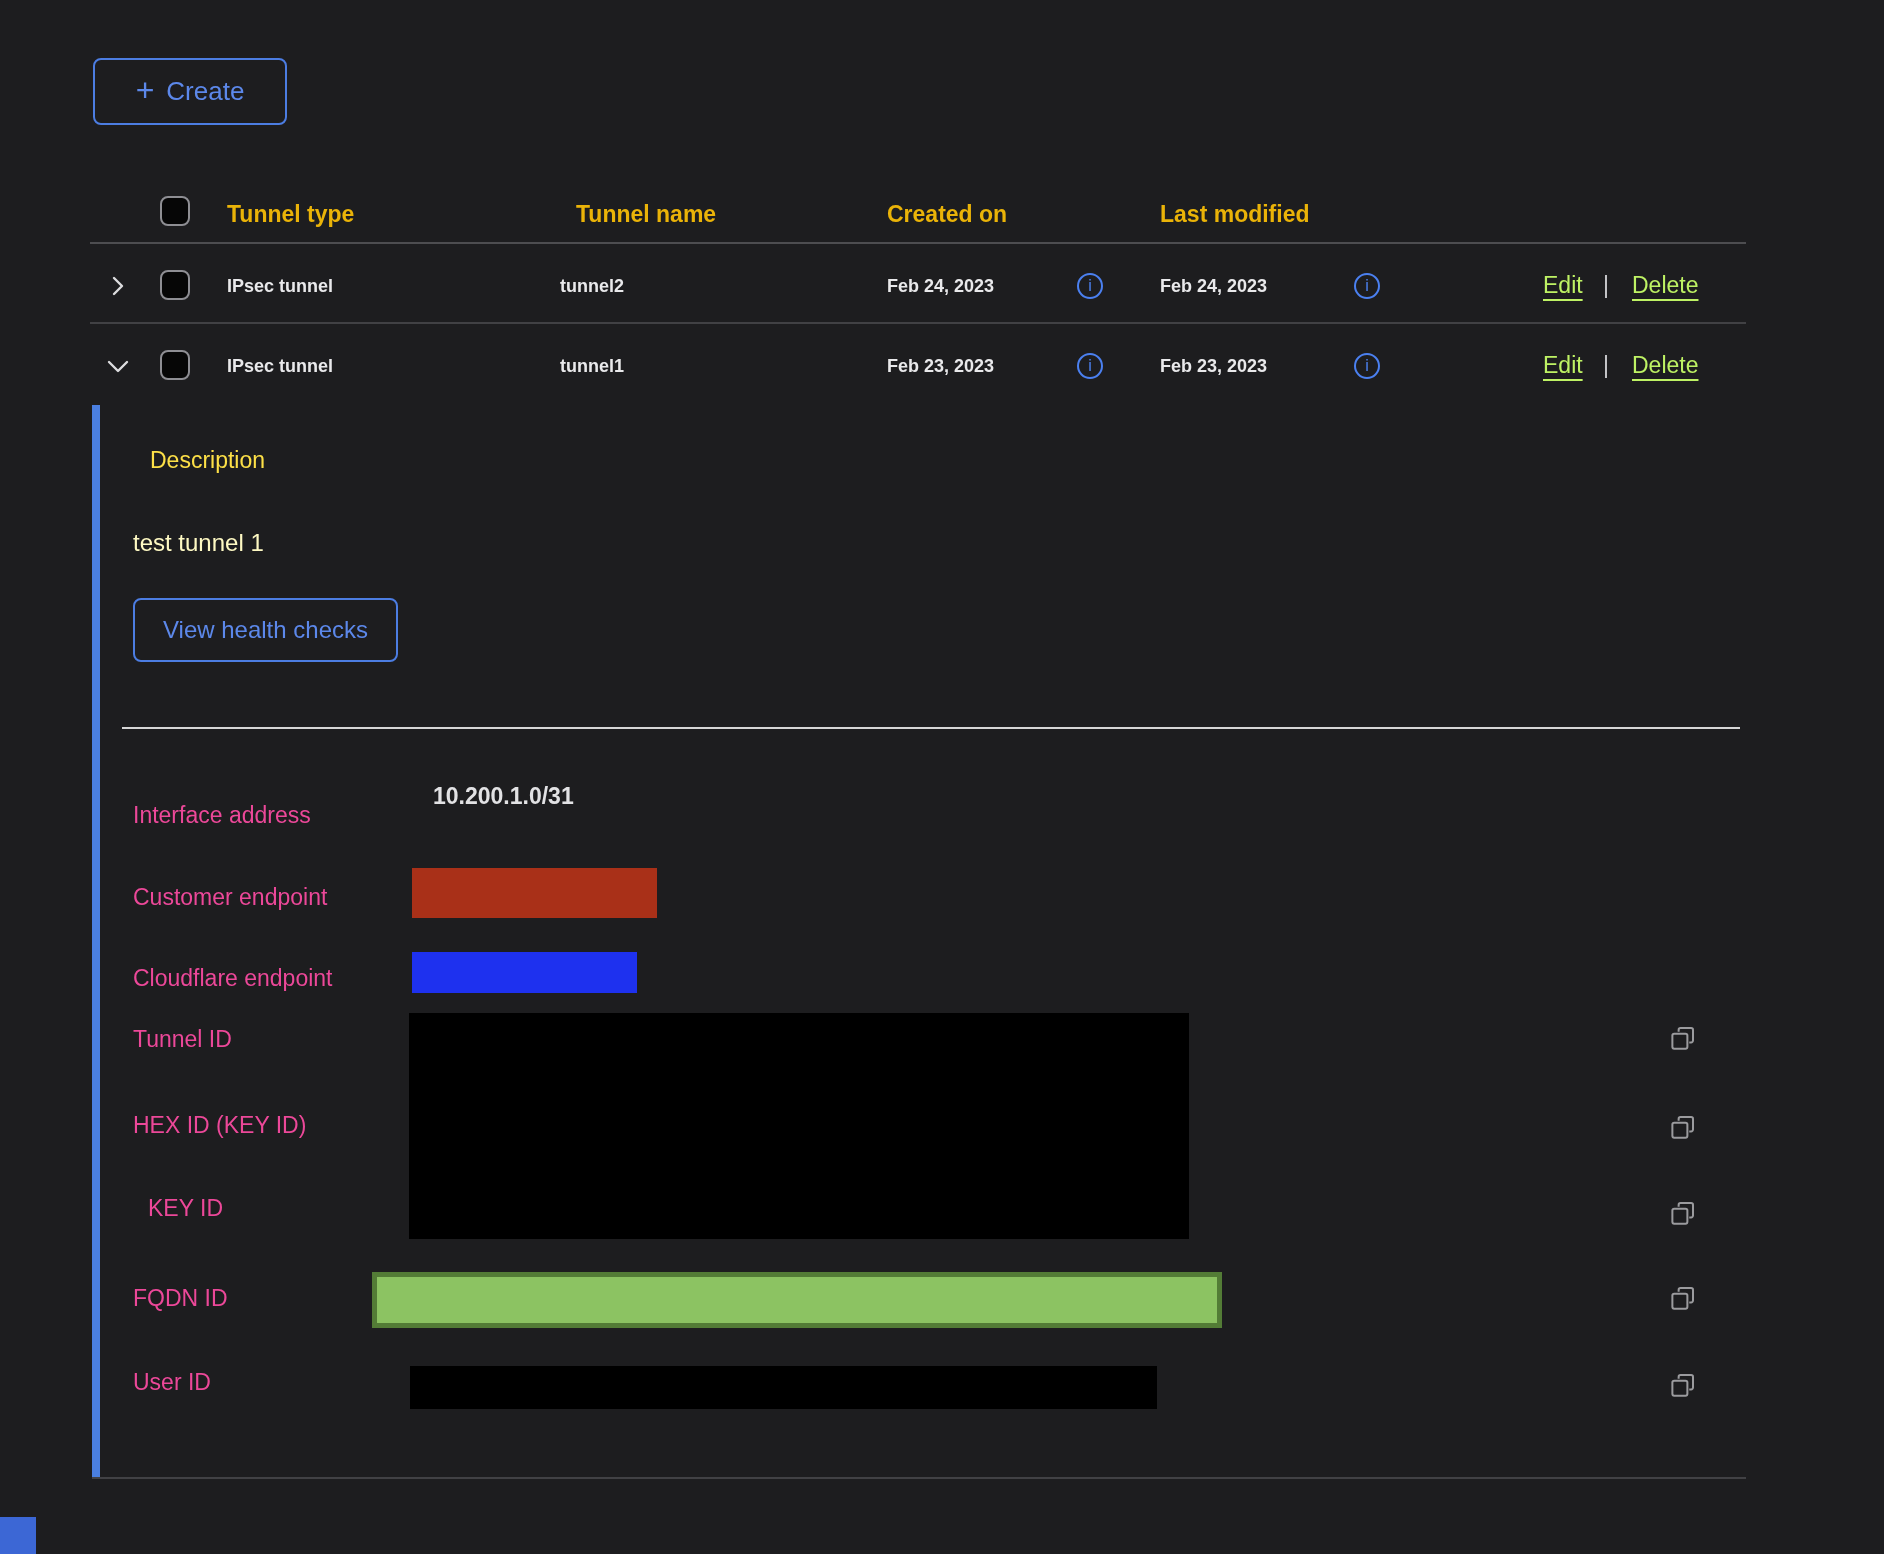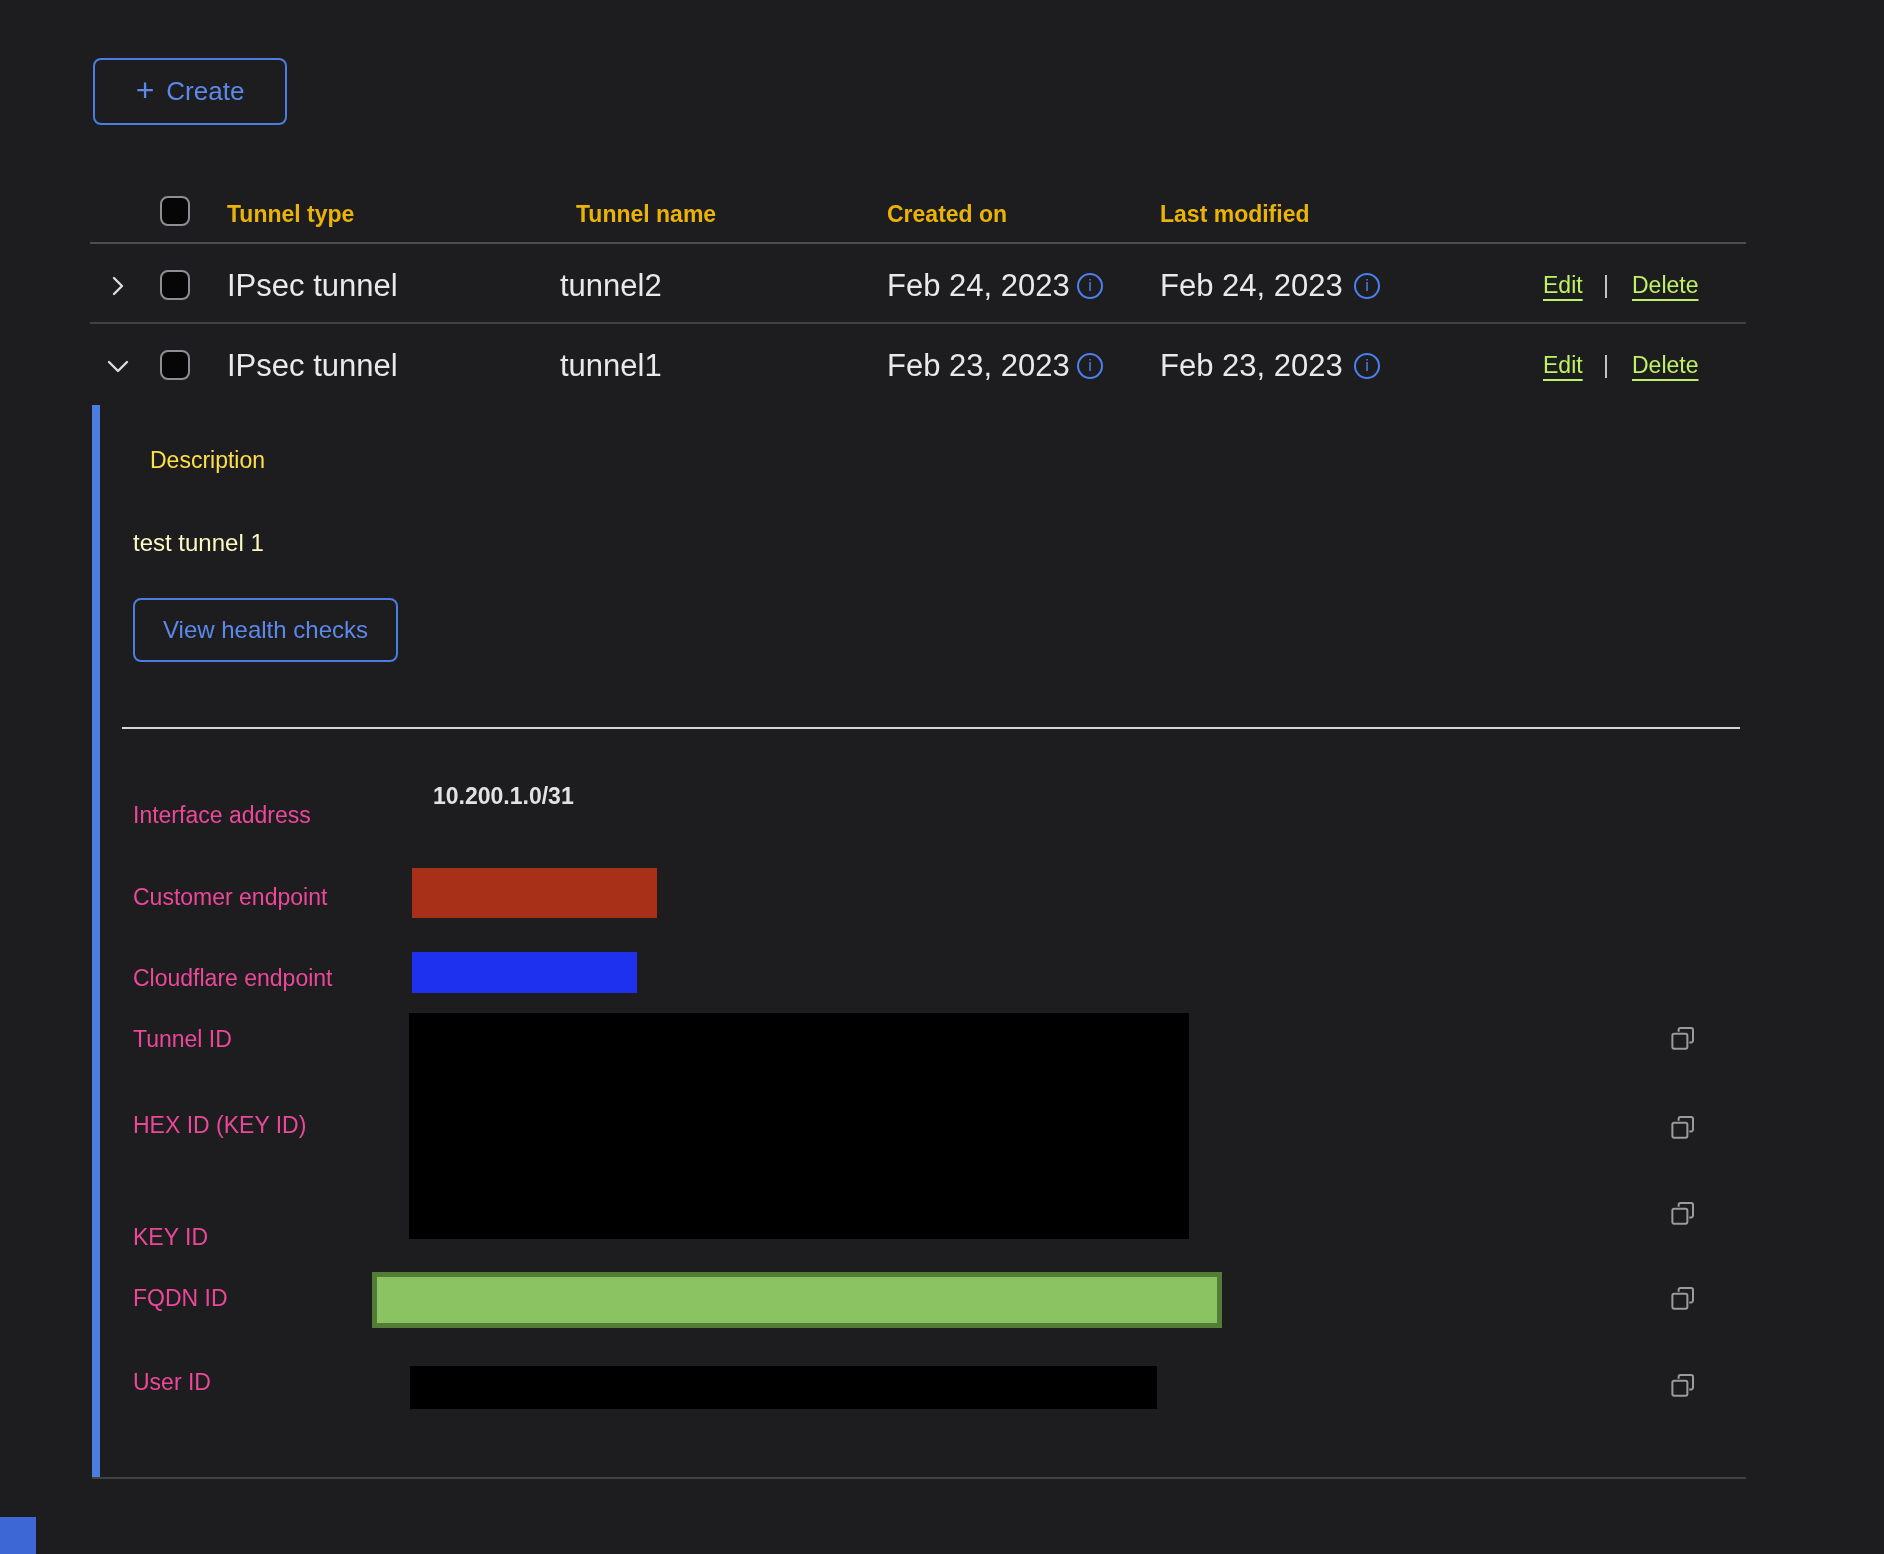--- a/index.html
+++ b/index.html
@@ -10,21 +10,21 @@
   
   .btn-outline{display:flex;align-items:center;justify-content:center;gap:12px;
     border:2px solid #4c7de2;border-radius:8px;background:transparent;color:#5c88ea;
     cursor:pointer;box-sizing:border-box;}
   .create-btn{left:93px;top:58px;width:194px;height:67px;font-size:26px;}
   .plus{font-size:32px;font-weight:300;line-height:1;margin-top:-3px;color:#5c88ea;}
   .health-btn{left:133px;top:598px;width:265px;height:64px;font-size:24px;}
 
   
   .th{font-size:23px;font-weight:700;color:#eab308;line-height:28px;}
-  .td{font-size:31px;font-weight:400;color:#e9e9eb;line-height:28px;}
+  .td{font-size:18px;font-weight:700;color:#e9e9eb;line-height:28px;}
   .divider{height:2px;background:#414144;}
   .divider-header{background:#4d4d50;}
   .divider-light{background:#d6d6d6;}
   .checkbox{width:30px;height:30px;border:2px solid #8e8e93;border-radius:8px;
     background:#060606;box-sizing:border-box;cursor:pointer;}
   .link{color:#bef264;text-decoration:underline;text-underline-offset:6px;
     text-decoration-thickness:2px;font-size:23px;cursor:pointer;}
   .pipe{color:#cfcfd2;font-size:23px;}
   .info{width:26px;height:26px;border:2px solid #4b80f0;border-radius:50%;
     color:#4b80f0;font-size:16px;line-height:22px;text-align:center;
@@ -108,21 +108,21 @@
 
   <div class="abs label" style="left:133px;top:883px;">Customer endpoint</div>
   <div class="redact redact-red" style="left:412px;top:868px;width:245px;height:50px;"></div>
 
   <div class="abs label" style="left:133px;top:964px;">Cloudflare endpoint</div>
   <div class="redact redact-blue" style="left:412px;top:952px;width:225px;height:41px;"></div>
 
   <div class="redact redact-black" style="left:409px;top:1013px;width:780px;height:226px;"></div>
   <div class="abs label" style="left:133px;top:1025px;">Tunnel ID</div>
   <div class="abs label" style="left:133px;top:1111px;">HEX ID (KEY ID)</div>
-  <div class="abs label" style="left:133px;top:1194px;margin-top:29px;">KEY ID</div>
+  <div class="abs label" style="left:148px;top:1194px;">KEY ID</div>
 
   <div class="abs label" style="left:133px;top:1284px;">FQDN ID</div>
   <div class="redact redact-green" style="left:372px;top:1272px;width:850px;height:56px;"></div>
 
   <div class="abs label" style="left:133px;top:1368px;">User ID</div>
   <div class="redact redact-black" style="left:410px;top:1366px;width:747px;height:43px;"></div>
 
   <div class="abs copy-icon" style="left:1668px;top:1023px;">
     <svg width="30" height="30" viewBox="0 0 24 24">
         <rect x="3.5" y="8.5" width="12" height="12" rx="1.5" fill="none" stroke="#9b9b9e" stroke-width="1.6"></rect>

